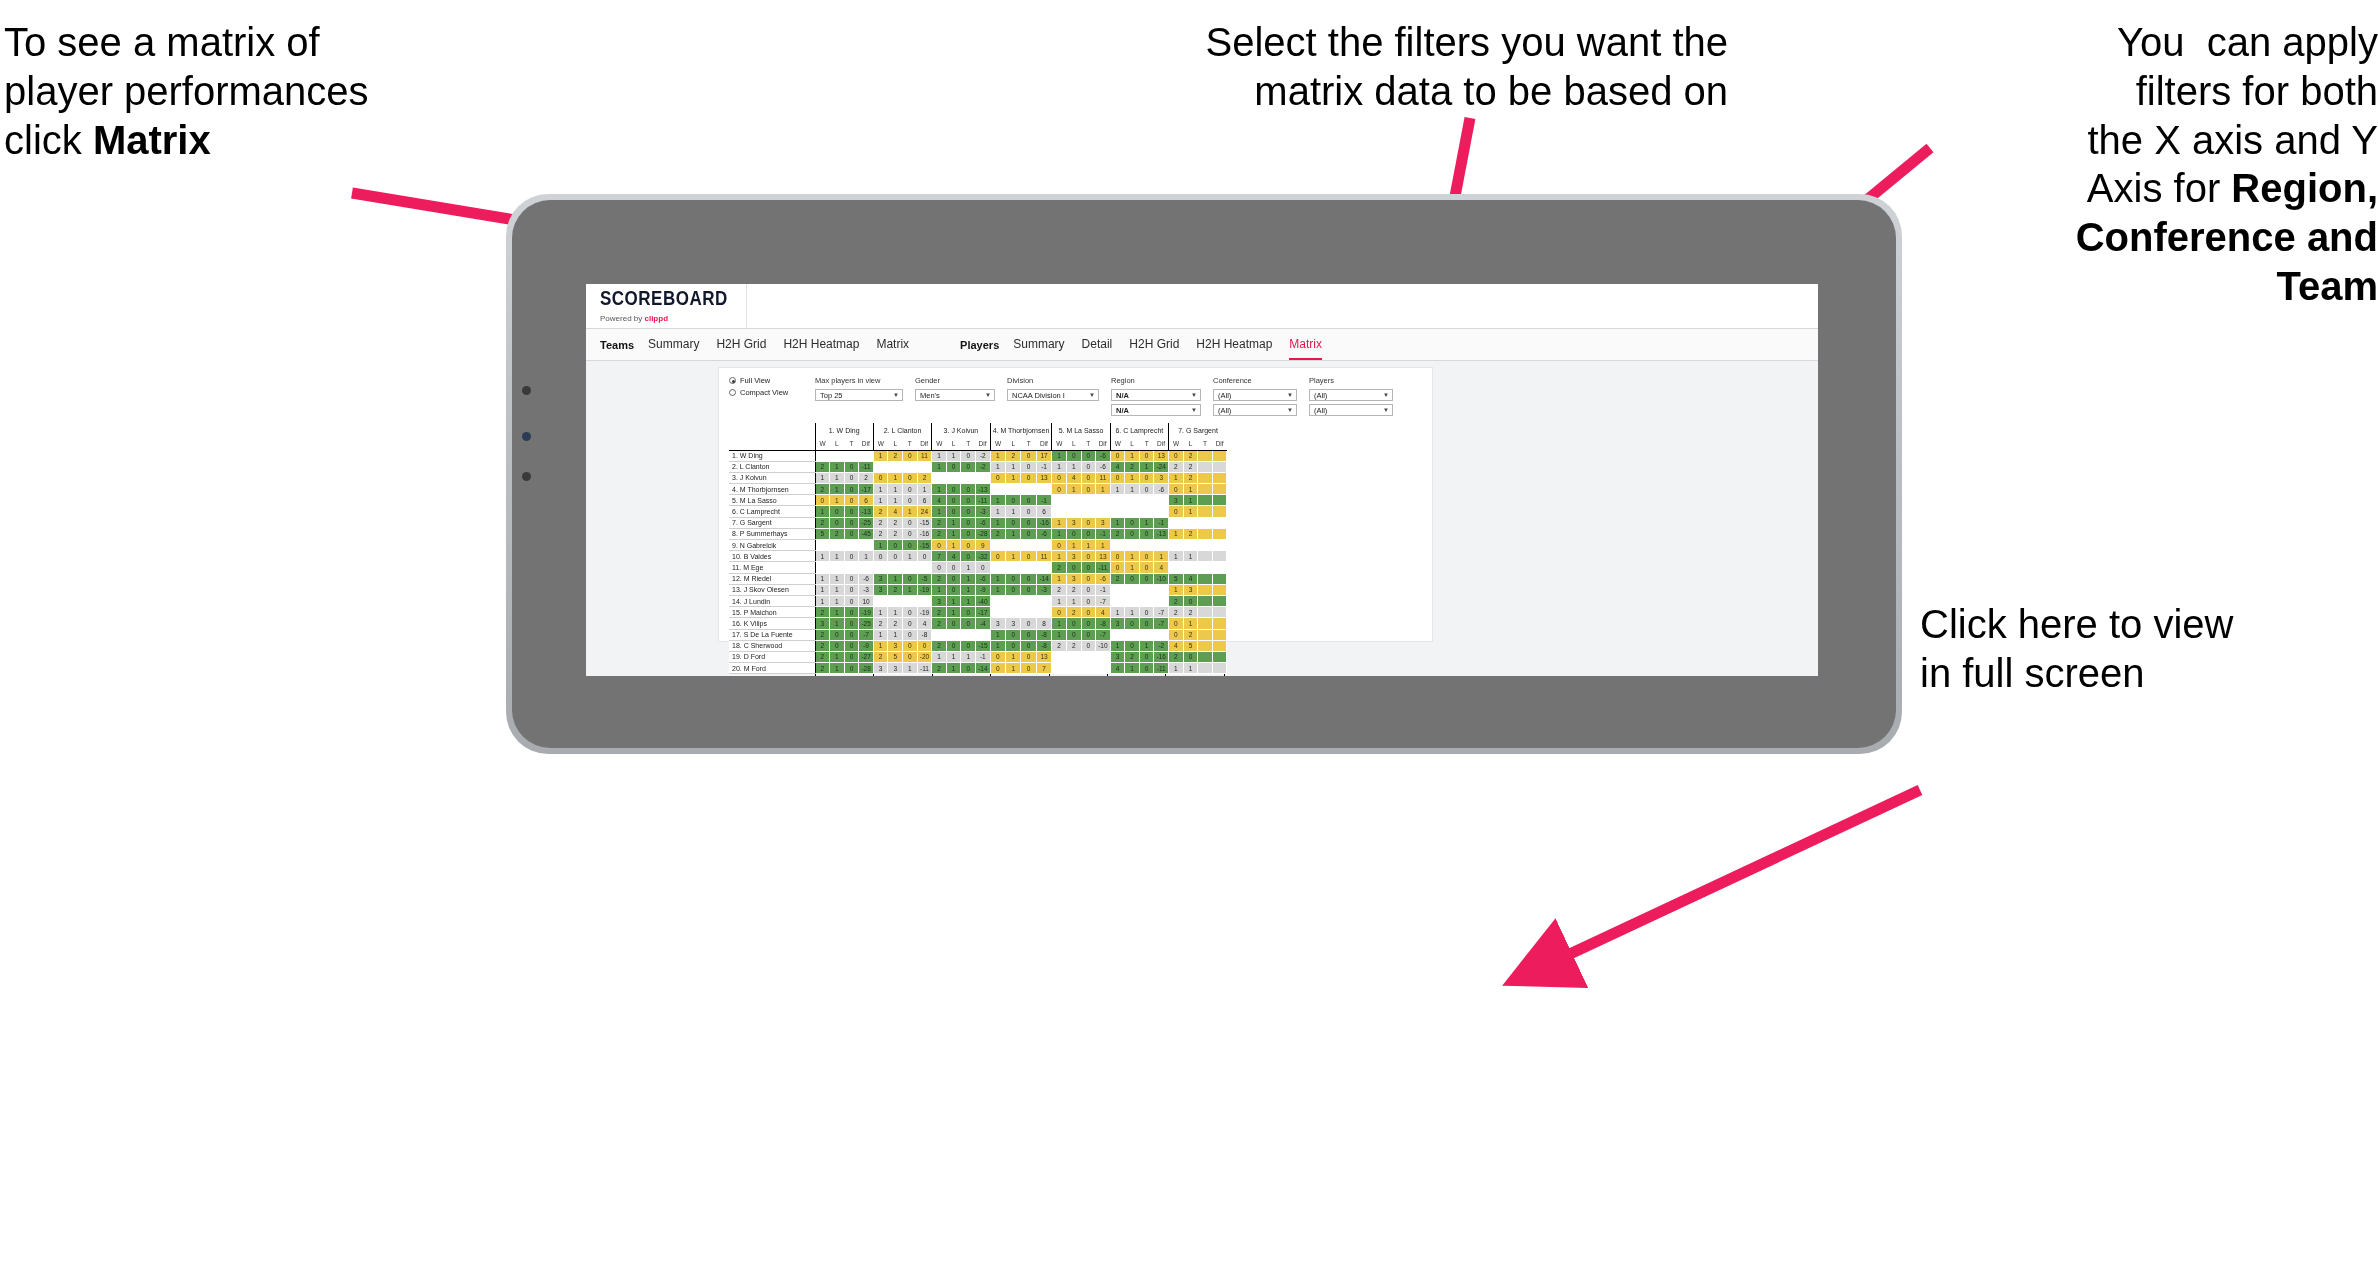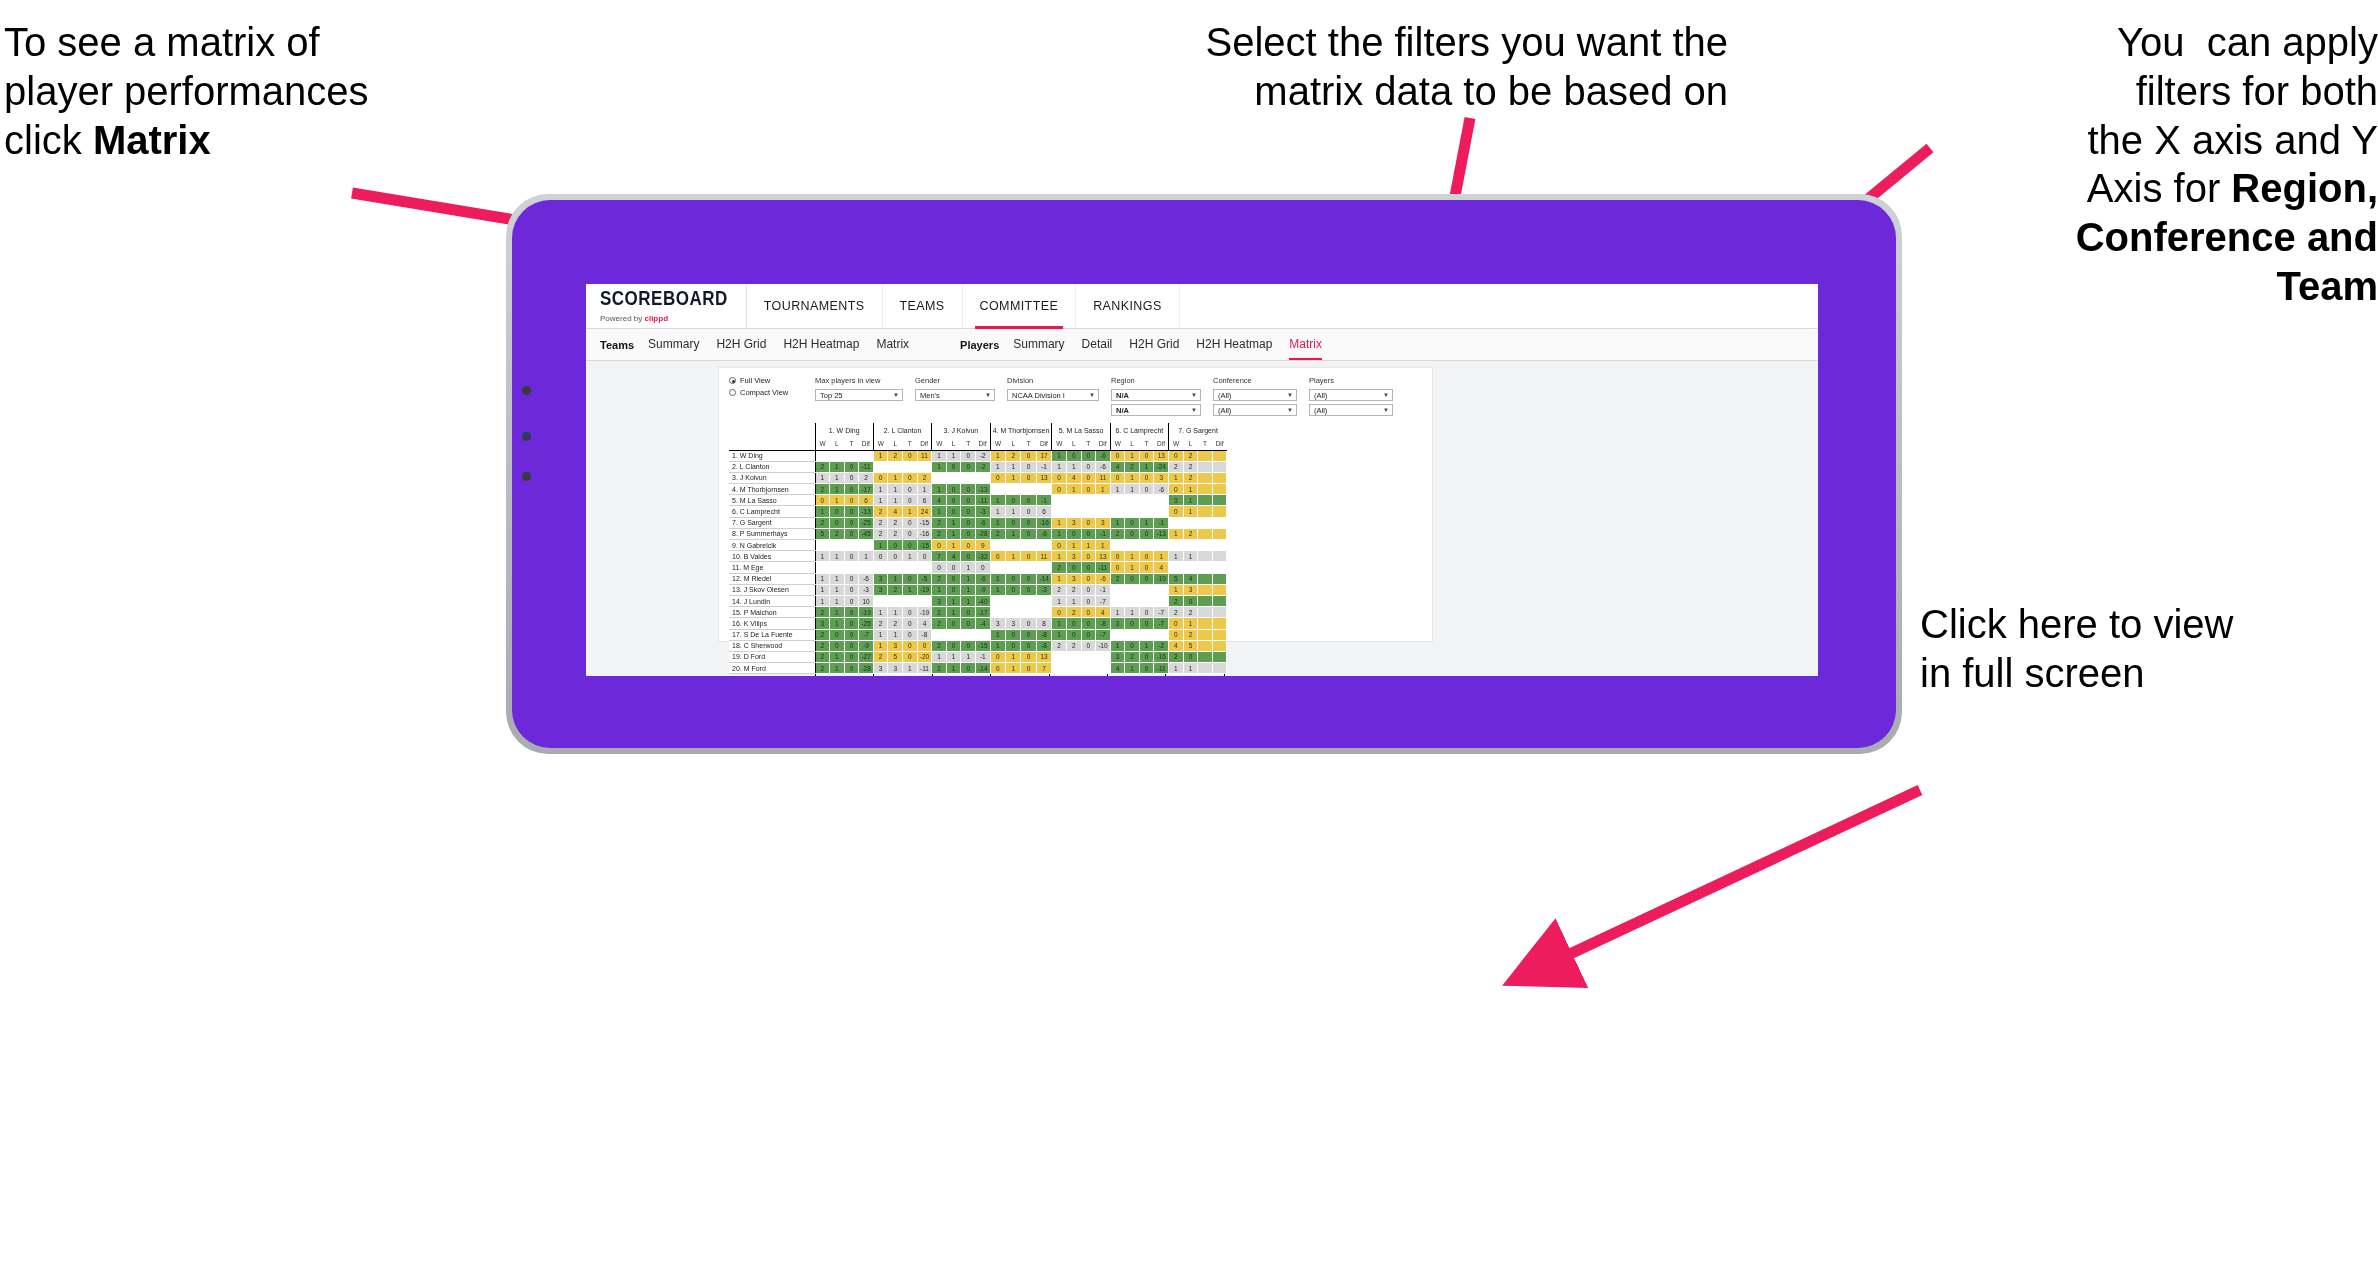--- a/index.html
+++ b/index.html
@@ -35,21 +35,21 @@
     position:absolute; left:506px; top:194px;
     width:1396px; height:560px;
   }
   .tablet-outer {
     position:absolute; left:0; top:0; width:1396px; height:560px;
     background:linear-gradient(180deg,#cfd2d6 0%, #b9bdc2 50%, #a8acb1 100%);
     border-radius:42px;
   }
   .tablet-body {
     position:absolute; left:6px; top:6px; width:1384px; height:548px;
-    background:#6d28d9;
+    background:#737373;
     border-radius:38px;
   }
   .tablet-screen {
     position:absolute; left:74px; top:84px; width:1232px; height:392px;
     background:#ffffff;
     overflow:hidden;
   }
   .tb-dot {
     position:absolute; left:10px; background:#3a3a3a; border-radius:50%;
     width:9px; height:9px;
@@ -201,26 +201,20 @@
     <div class="tb-dot d1"></div>
     <div class="tb-dot d2"></div>
     <div class="tb-dot d3"></div>
 
     <div class="tablet-screen">
 
       <div class="app-header">
         <div class="brand">
           <div class="brand-title">SCOREBOARD</div>
           <div class="brand-sub"><span>Powered by </span><span class="clippd">clippd</span></div>
-        </div>
-        <div class="nav-items">
-          <div class="nav-item">TOURNAMENTS</div>
-          <div class="nav-item">TEAMS</div>
-          <div class="nav-item active">COMMITTEE</div>
-          <div class="nav-item">RANKINGS</div>
         </div>
       </div>
 
       <div class="subtabs">
         <div class="subgroup">
           <span class="sub-lead">Teams</span>
           <span class="sub-item">Summary</span>
           <span class="sub-item">H2H Grid</span>
           <span class="sub-item">H2H Heatmap</span>
           <span class="sub-item">Matrix</span>

